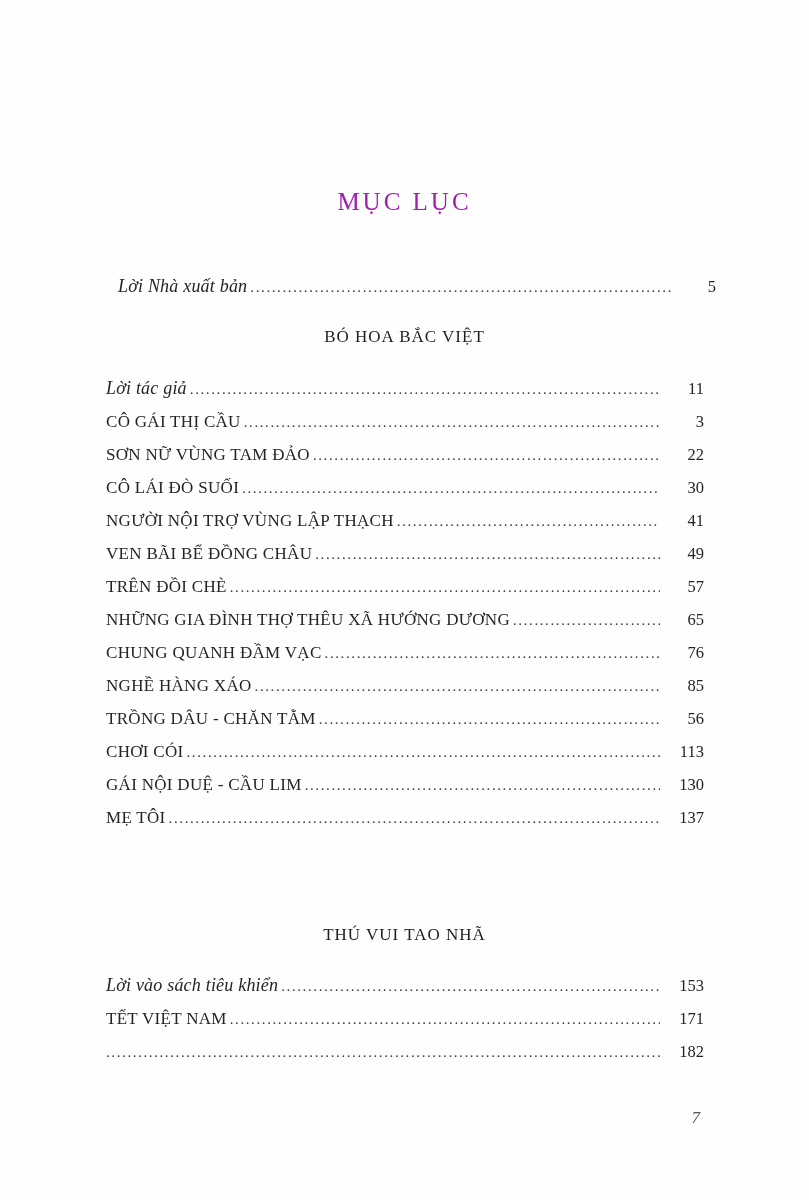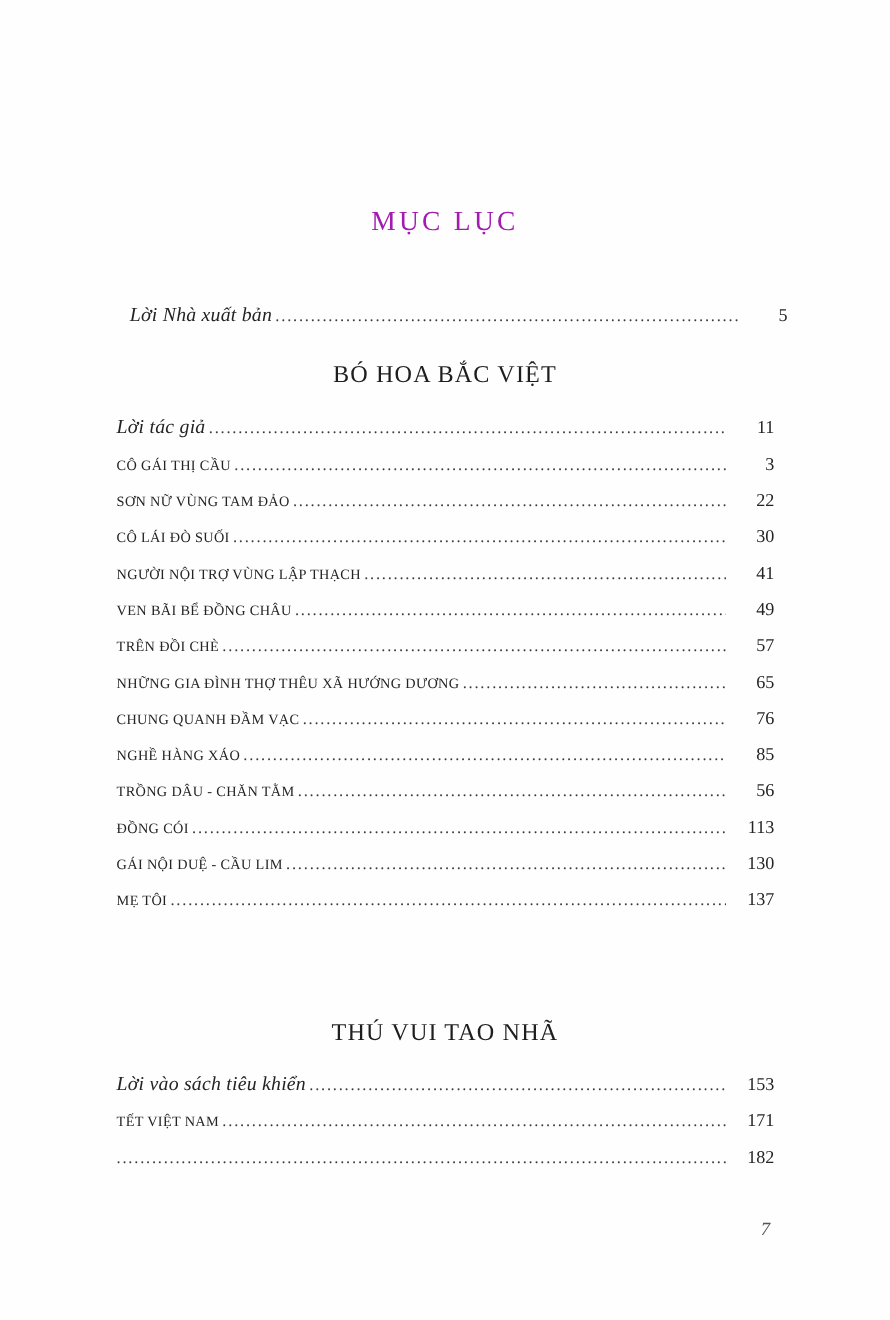--- a/index.html
+++ b/index.html
@@ -24,21 +24,21 @@
     text-align: center;
     font-size: 25px;
     letter-spacing: 3px;
     color: #a21caf;
   }
   .section-heading {
     position: absolute;
     left: 0;
     width: 100%;
     text-align: center;
-    font-size: 22px;
+    font-size: 17px;
     letter-spacing: 1px;
     color: #1e1e1e;
   }
   .heading-1 { top: 327px; }
   .heading-2 { top: 925px; }
 
   .toc-block {
     position: absolute;
     left: 106px;
     width: 598px;
@@ -48,21 +48,21 @@
   .list-2 { top: 969px; }
 
   .toc-row {
     display: flex;
     align-items: baseline;
     height: 33px;
     line-height: 33px;
   }
   .toc-label {
     white-space: nowrap;
-    font-size: 13px;
+    font-size: 17px;
     letter-spacing: 0.3px;
     padding-right: 3px;
     color: #242424;
   }
   .italic-row .toc-label {
     font-style: italic;
     font-size: 18px;
     letter-spacing: 0.2px;
   }
   .toc-dots {
@@ -164,21 +164,21 @@
       <span class="toc-label">NGHỀ HÀNG XÁO</span>
       <span class="toc-dots"></span>
       <span class="toc-page-num">85</span>
     </div>
     <div class="toc-row">
       <span class="toc-label">TRỒNG DÂU - CHĂN TẰM</span>
       <span class="toc-dots"></span>
       <span class="toc-page-num">56</span>
     </div>
     <div class="toc-row">
-      <span class="toc-label">ĐỒNG CÓI</span>
+      <span class="toc-label">CHƠI CÓI</span>
       <span class="toc-dots"></span>
       <span class="toc-page-num">113</span>
     </div>
     <div class="toc-row">
       <span class="toc-label">GÁI NỘI DUỆ - CẦU LIM</span>
       <span class="toc-dots"></span>
       <span class="toc-page-num">130</span>
     </div>
     <div class="toc-row">
       <span class="toc-label">MẸ TÔI</span>

